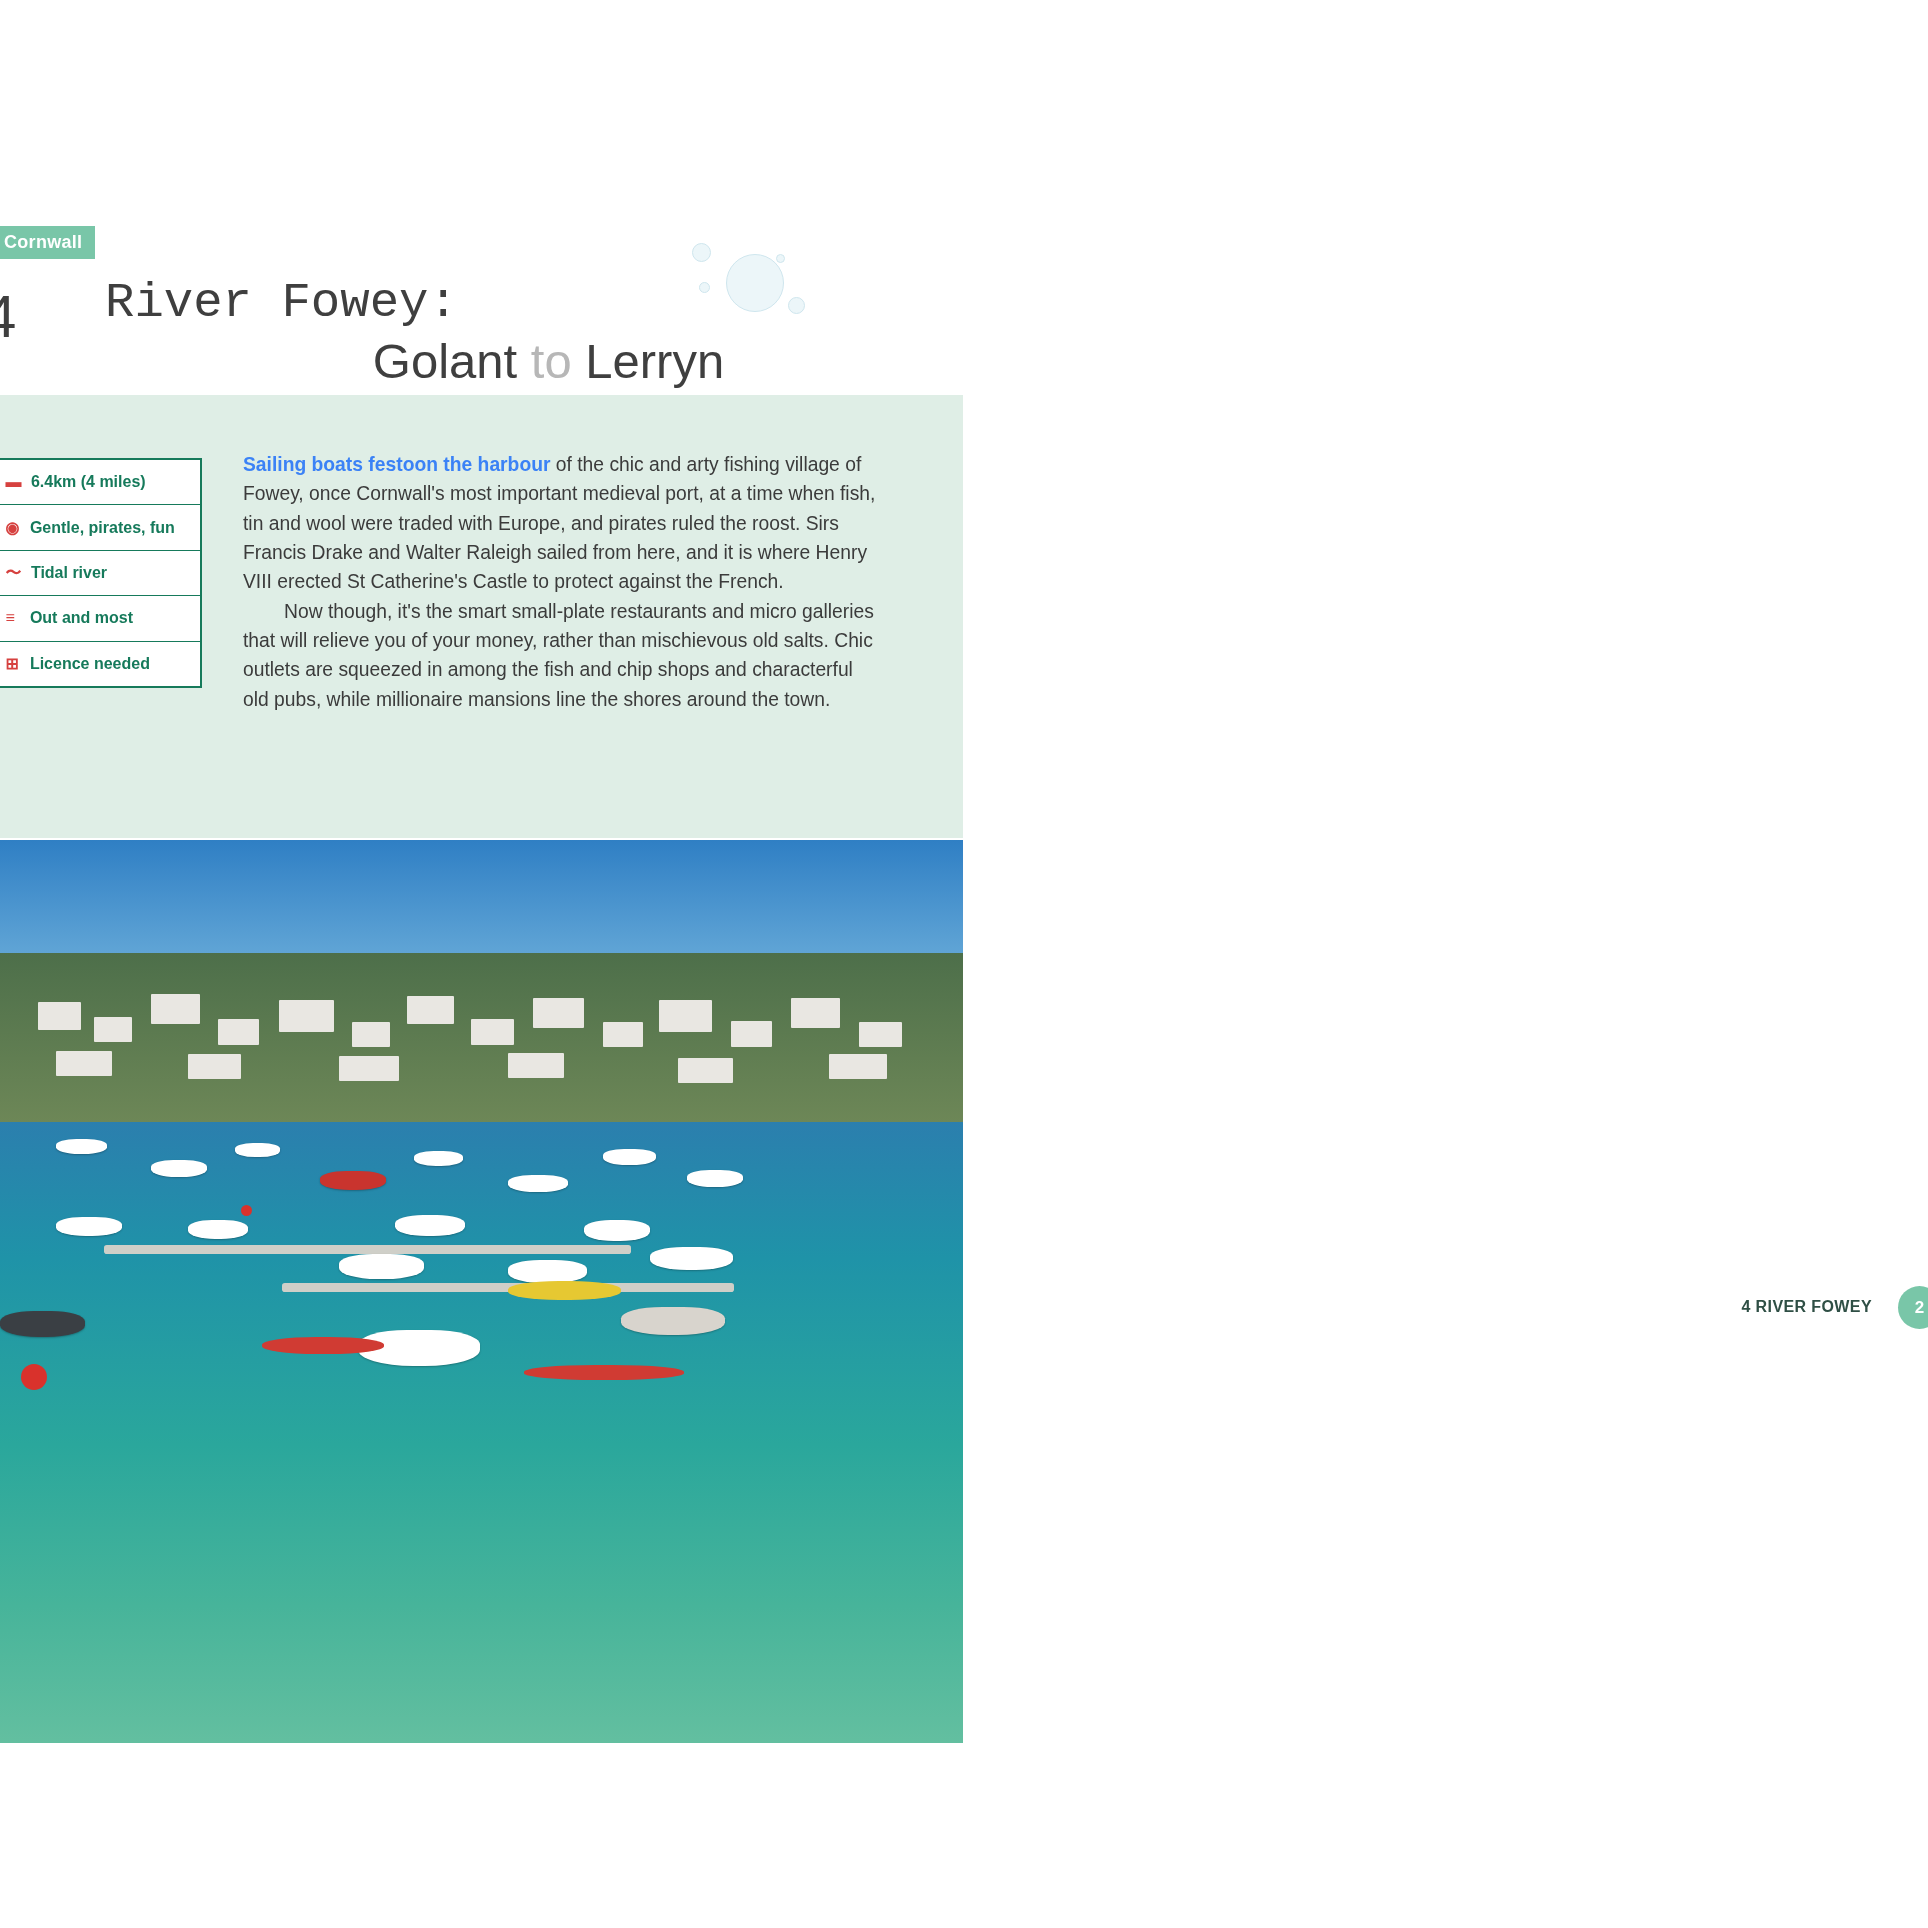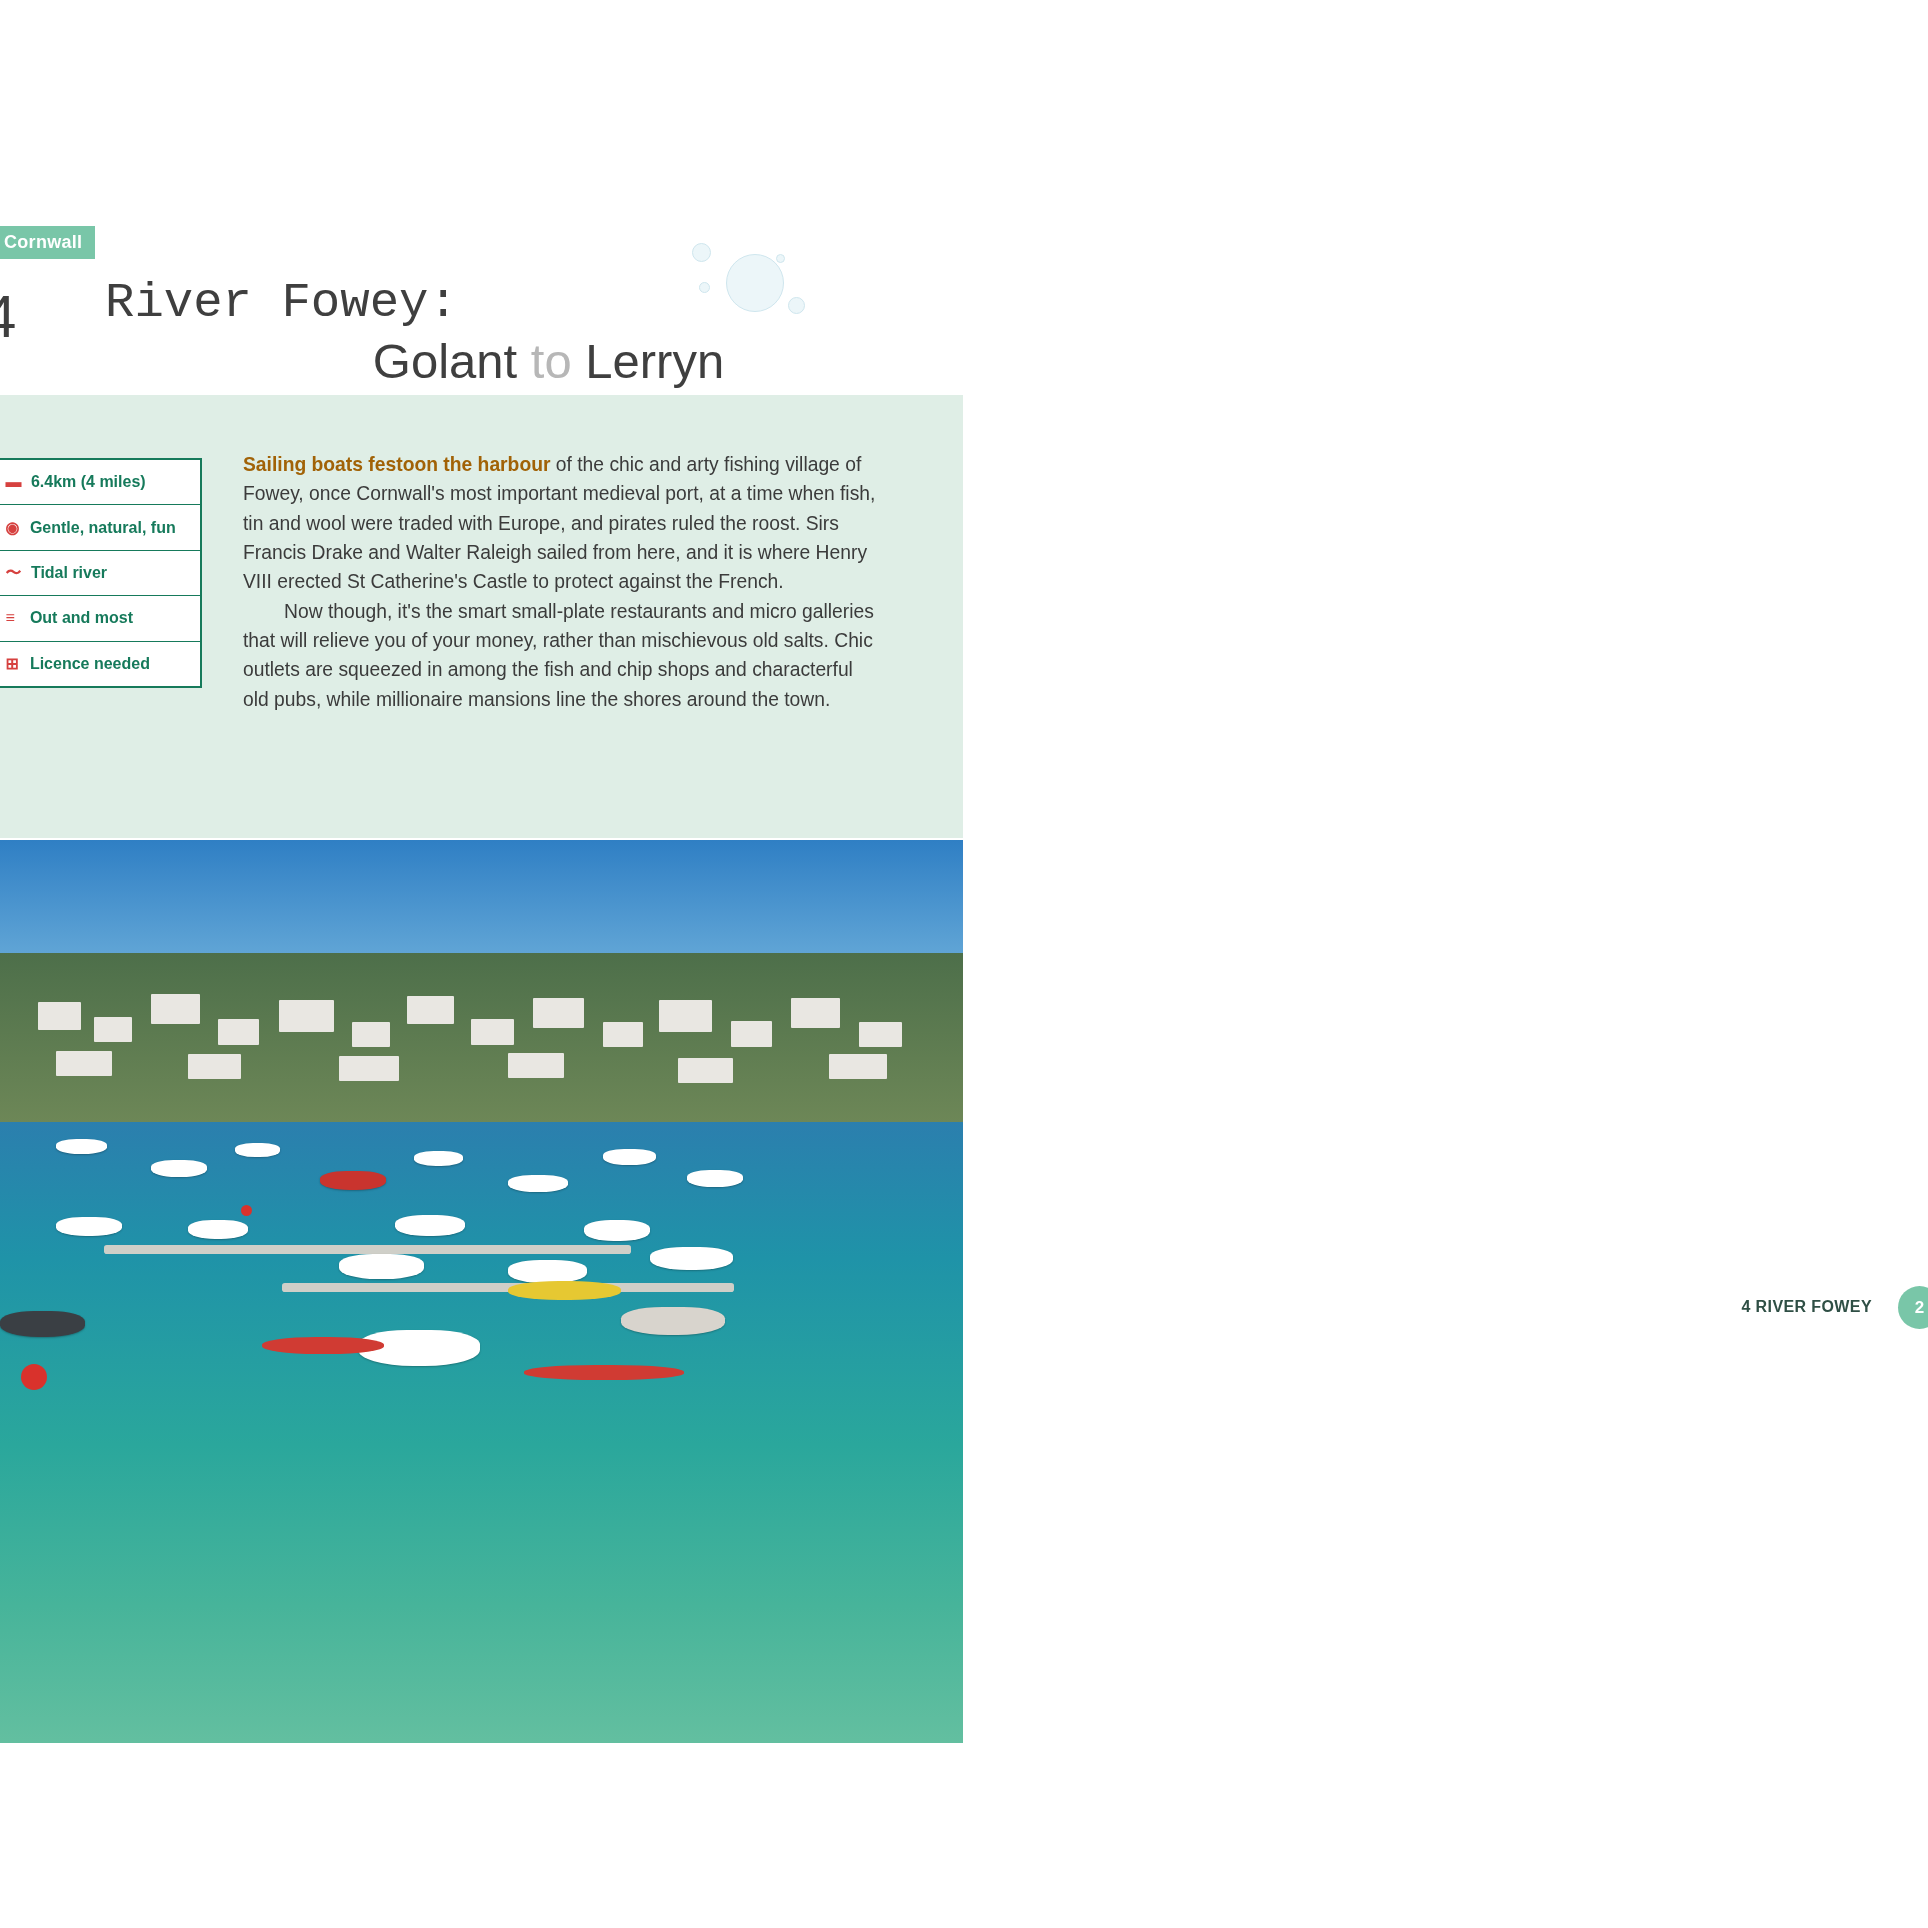--- a/index.html
+++ b/index.html
@@ -59,21 +59,21 @@
     border-bottom: 1.9px solid #167a5b;
     font-size: 16px; font-weight: bold; color: #167a5b; line-height: 1.25;
   }
   .spec-row:last-child { border-bottom: none; }
   .spec-icon { color: #d6413f; font-size: 16px; line-height: 1.25; min-width: 15px; }
 
   .intro-text {
     position: absolute; left: 243px; top: 450px; width: 640px;
     font-size: 19.3px; line-height: 1.52; color: #3b3b3b;
   }
-  .intro-text b { font-weight: bold; color: #a16207; }
+  .intro-text b { font-weight: bold; color: #3b82f6; }
   .intro-text p { margin: 0; text-indent: 0; }
   .intro-text p + p { margin-top: 0; text-indent: 41px; }
 
   
   .photo-main {
     position: absolute; left: 0; top: 840px; width: 963px; height: 904px;
     overflow: hidden;
   }
   .sky { position:absolute; left:0; top:0; width:100%; height: 160px;
          background: linear-gradient(#2f7fc4, #74b4dd); }
@@ -128,21 +128,21 @@
     <div class="notch-row"></div>
   </div>
 
   <div class="spec-box">
     <div class="spec-row">
       <span class="spec-icon">▬</span>
       <span>6.4km (4 miles)</span>
     </div>
     <div class="spec-row">
       <span class="spec-icon">◉</span>
-      <span>Gentle, natural, fun</span>
+      <span>Gentle, pirates, fun</span>
     </div>
     <div class="spec-row">
       <span class="spec-icon">〜</span>
       <span>Tidal river</span>
     </div>
     <div class="spec-row">
       <span class="spec-icon">≡</span>
       <span>Out and most</span>
     </div>
     <div class="spec-row">

